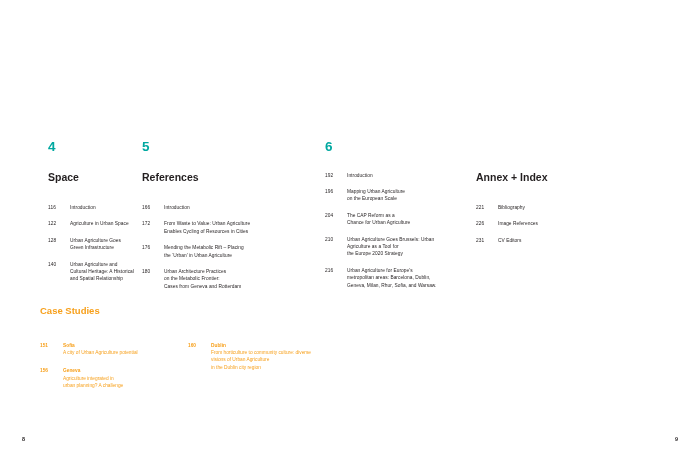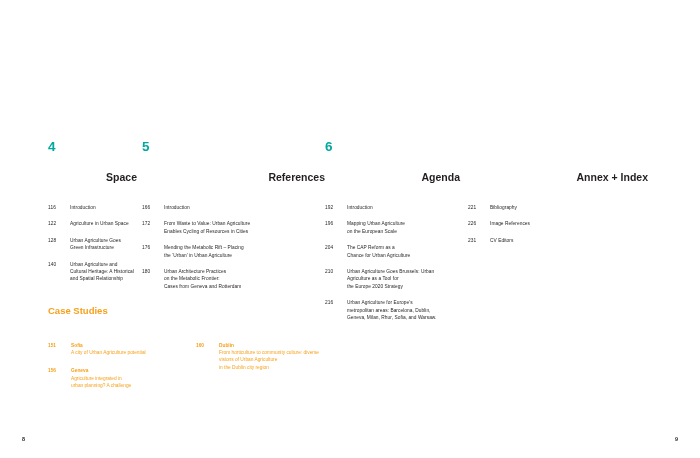--- a/index.html
+++ b/index.html
@@ -33,42 +33,41 @@
   .col {
     box-sizing: border-box;
   }
   .col-1 { width: 137px; padding-left: 48px; }
   .col-2 { width: 183px; padding-left: 0px; }
   .col-3 { width: 135px; padding-left: 0px; }
   .col-4 { width: 180px; padding-left: 0px; }
 
   .col-2 { margin-left: 5px; }
   .col-3 { margin-left: 0px; }
-  .col-4 { margin-left: 8px; }
+  .col-4 { margin-left: 16px; }
 
   .chapter-number {
     font-size: 13.5px;
     font-weight: bold;
     color: #00a8a0;
     line-height: 1;
     margin: 0 0 18px 0;
     letter-spacing: 0px;
   }
   .chapter-number.blank {
     visibility: hidden;
   }
 
   .chapter-title {
     font-size: 10.5px;
     font-weight: bold;
     color: #231f20;
     line-height: 1.1;
     margin: 0 0 21px 0;
     white-space: nowrap;
-    text-align: right;
   }
 
   .toc-list {
     margin: 0;
     padding: 0;
     list-style: none;
   }
   .toc-entry {
     display: flex;
     align-items: flex-start;
@@ -88,21 +87,21 @@
     line-height: 7.4px;
     color: #231f20;
     letter-spacing: 0.05px;
     white-space: pre-line;
   }
 
   
   .case-studies {
     position: absolute;
     top: 306px;
-    left: 48px;
+    left: 40px;
     width: 520px;
   }
   .case-studies-heading {
     font-size: 9.5px;
     font-weight: bold;
     color: #f7a01c;
     margin: 0 0 26px 0;
     line-height: 1;
   }
   .case-grid {
@@ -221,21 +220,20 @@
           <span class="toc-page">180</span>
           <span class="toc-label">Urban Architecture Practices
 on the Metabolic Frontier:
 Cases from Geneva and Rotterdam</span>
         </li>
       </ul>
     </div>
 
     <div class="col col-3">
       <div class="chapter-number">6</div>
-      <div class="chapter-title">Agenda</div>
       <ul class="toc-list">
         <li class="toc-entry">
           <span class="toc-page">192</span>
           <span class="toc-label">Introduction</span>
         </li>
         <li class="toc-entry">
           <span class="toc-page">196</span>
           <span class="toc-label">Mapping Urban Agriculture
 on the European Scale</span>
         </li>

